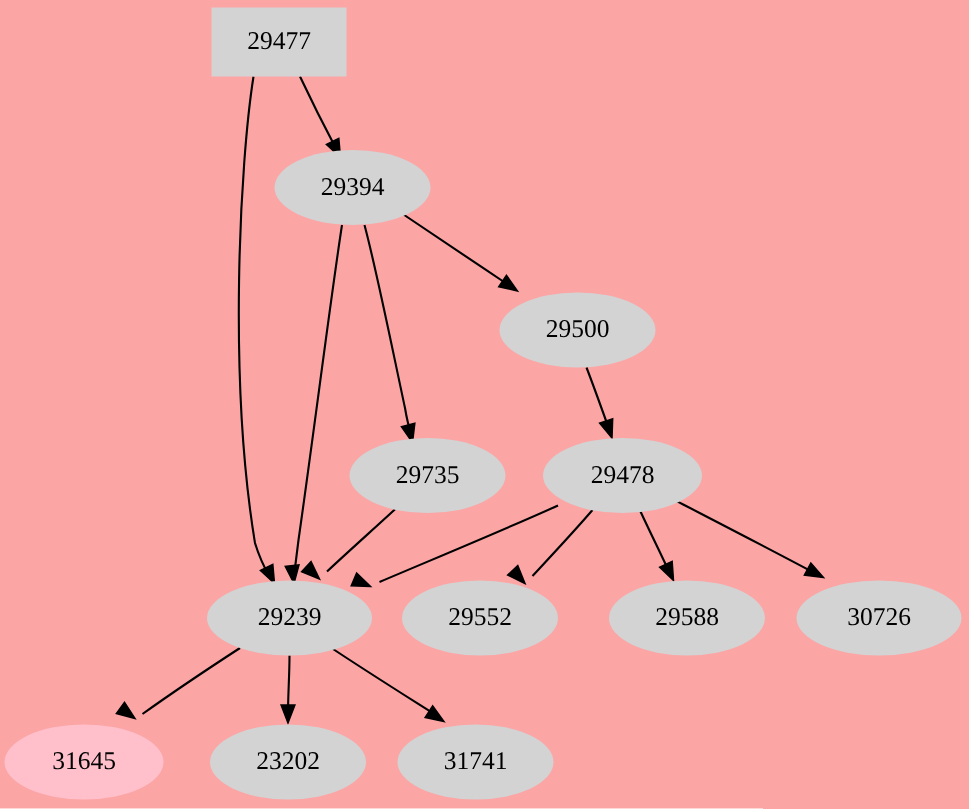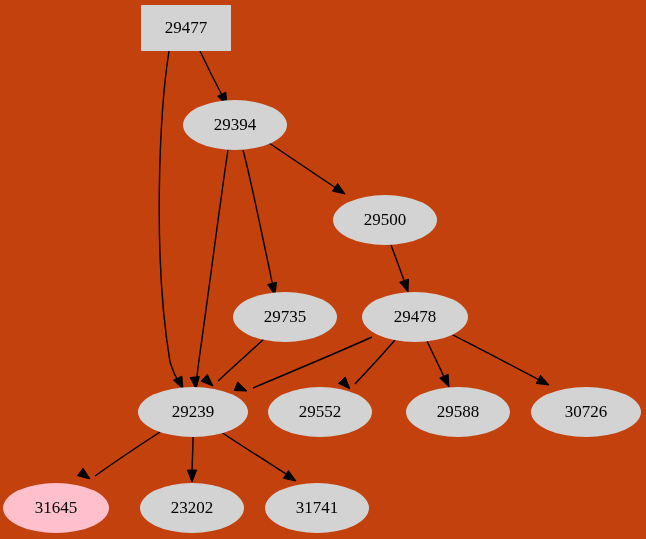--- a/index.html
+++ b/index.html
@@ -10,21 +10,21 @@
   body {
     width: 646px;
     height: 539px;
     overflow: hidden;
     font-family: "Liberation Serif", "DejaVu Serif", serif;
   }
   #graph-canvas {
     position: relative;
     width: 646px;
     height: 539px;
-    background: #c2410c;
+    background: #fca5a5;
   }
   #graph-svg {
     position: absolute;
     left: 0;
     top: 0;
     width: 646px;
     height: 539px;
   }
   .node-label {
     font-family: "Liberation Serif", "DejaVu Serif", serif;

